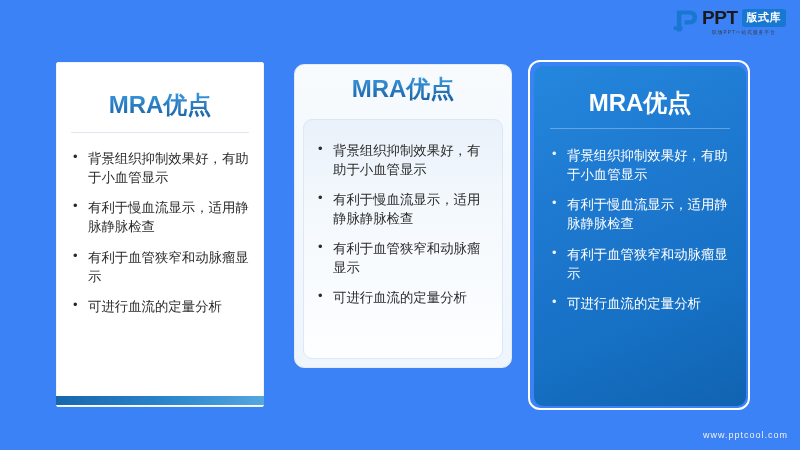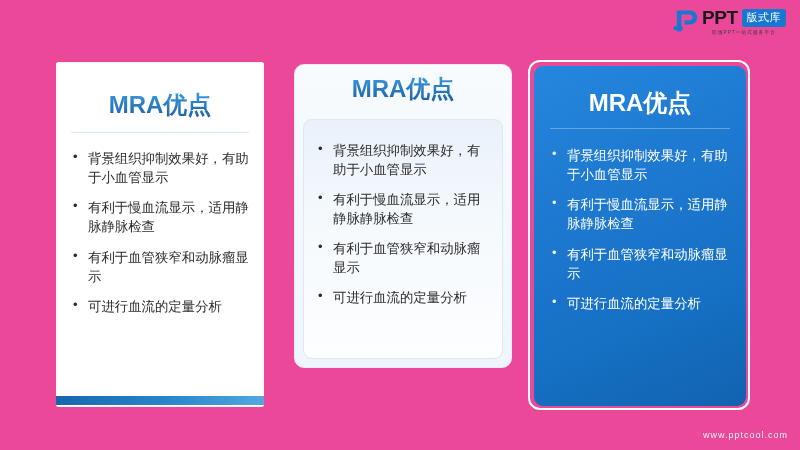--- a/index.html
+++ b/index.html
@@ -14,21 +14,21 @@
     overflow: hidden;
     position: relative;
   }
 
   
   .slide {
     position: absolute;
     left: 0; top: 0;
     width: 800px;
     height: 450px;
-    background: #ec4899;
+    background: #3b82f6;
   }
 
   
   .brand {
     position: absolute;
     right: 14px;
     top: 6px;
     display: flex;
     align-items: center;
     height: 30px;
@@ -53,21 +53,21 @@
     font-weight: bold;
     color: #1a1a1a;
     letter-spacing: -0.5px;
     line-height: 1;
   }
   .brand-badge {
     margin-left: 4px;
     background: #1878d1;
     color: #ffffff;
     font-size: 11px;
-    font-weight: normal;
+    font-weight: bold;
     line-height: 1;
     padding: 3px 5px 4px 5px;
     border-radius: 3px;
     letter-spacing: 0.5px;
   }
   .brand-sub {
     font-size: 4.6px;
     color: #3b3b3b;
     letter-spacing: 1.15px;
     margin-top: 2px;

